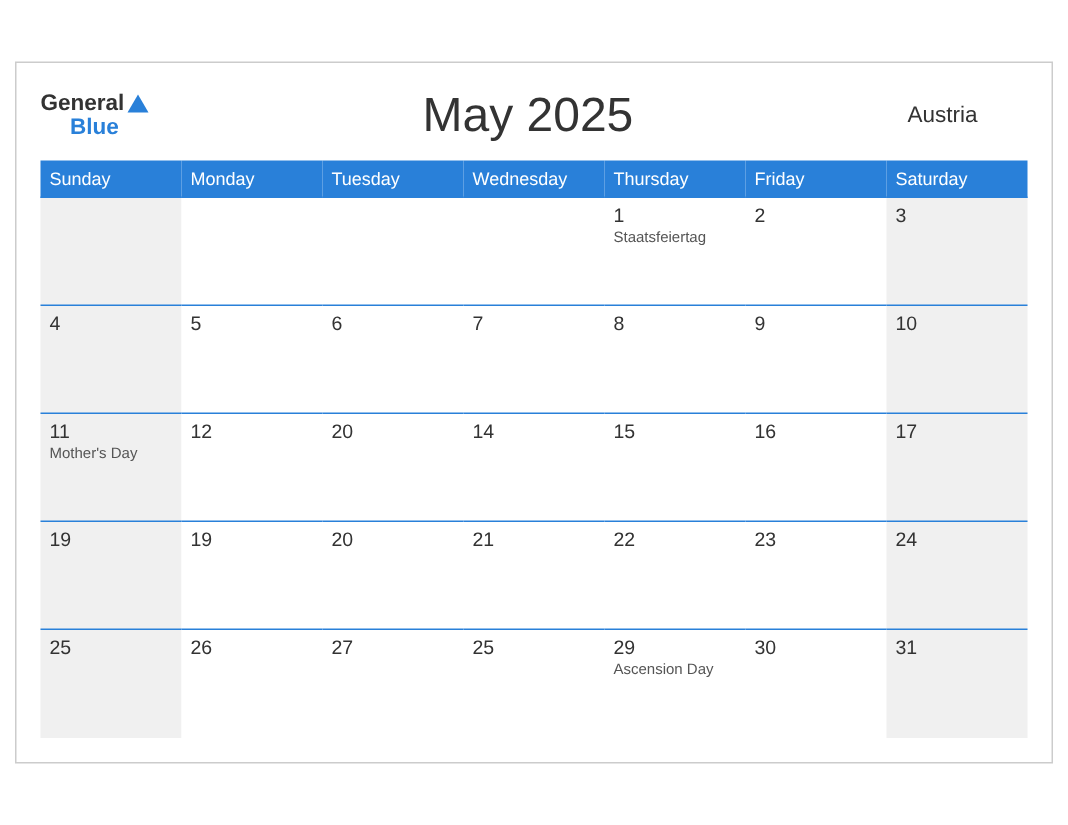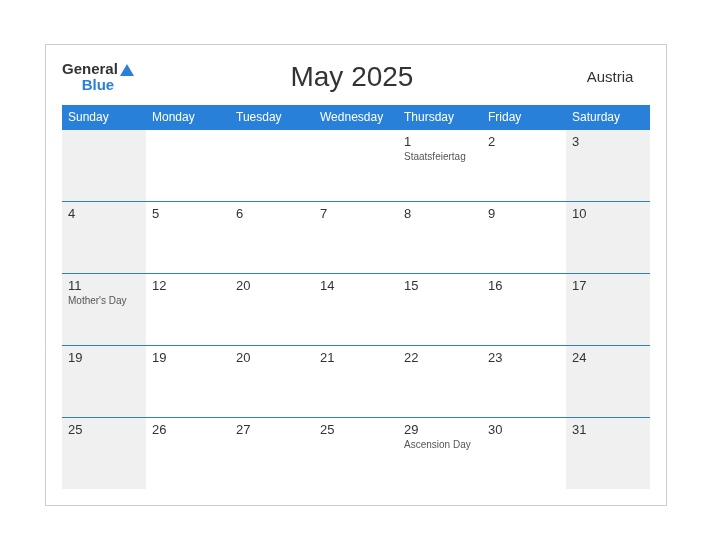--- a/index.html
+++ b/index.html
@@ -6,21 +6,21 @@
     body {
       font-family: Arial, sans-serif;
       background: #fff;
       width: 712px;
       height: 550px;
       display: flex;
       align-items: center;
       justify-content: center;
     }
     .calendar-wrapper {
-      width: 622px;
+      width: 692px;
       background: #fff;
       border: 1px solid #ccc;
       padding: 16px 16px 16px 16px;
     }
     .cal-header {
       display: flex;
       align-items: center;
       justify-content: space-between;
       margin-bottom: 12px;
     }
@@ -44,30 +44,30 @@
       display: inline-block;
       width: 0;
       height: 0;
       border-left: 7px solid transparent;
       border-right: 7px solid transparent;
       border-bottom: 12px solid #2980d9;
       margin-left: 2px;
       vertical-align: middle;
     }
     .cal-title {
-      font-size: 28px;
+      font-size: 32px;
       font-weight: normal;
       color: #333;
       text-align: center;
       flex: 1;
     }
     .cal-country {
       font-size: 15px;
       color: #333;
-      text-align: center;
+      text-align: left;
       min-width: 80px;
     }
     .cal-grid {
       width: 100%;
       border-collapse: collapse;
     }
     .cal-grid thead tr th {
       background: #2980d9;
       color: #fff;
       font-size: 12px;

